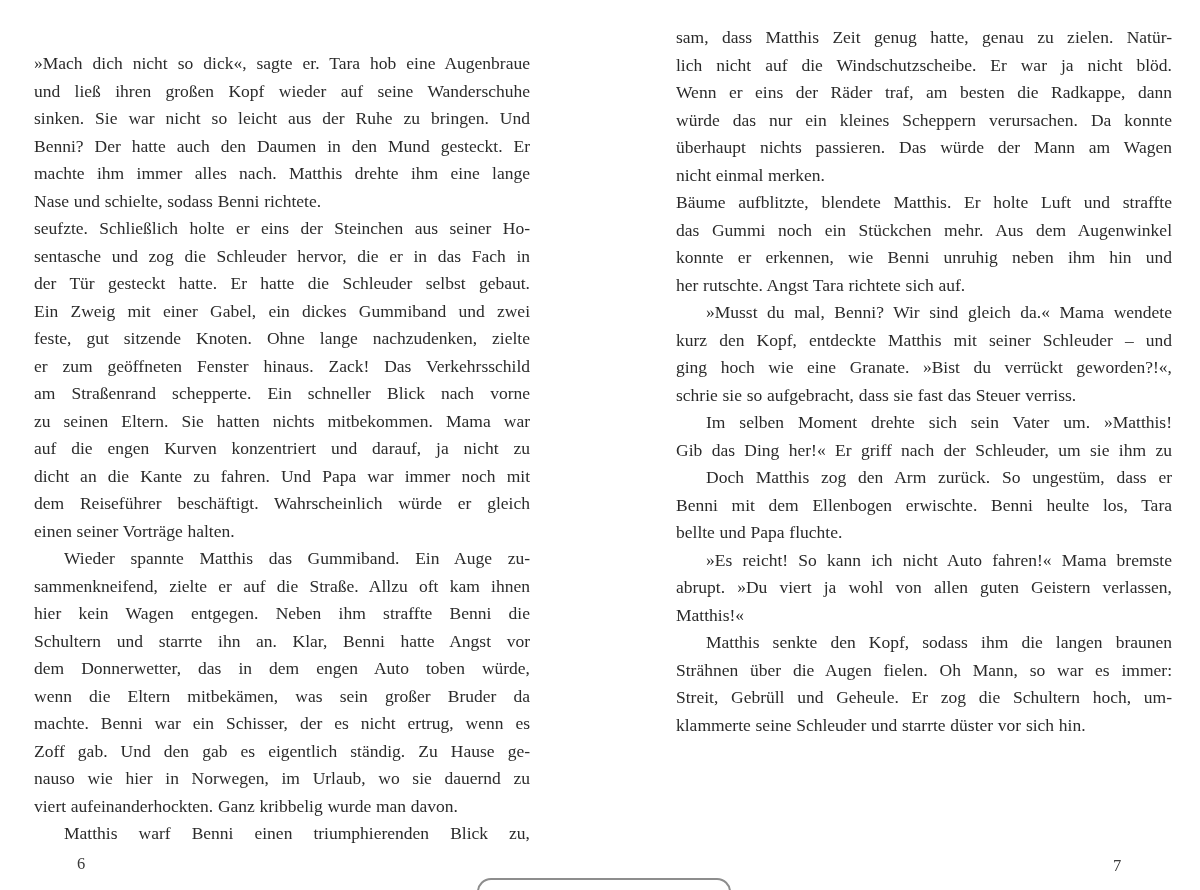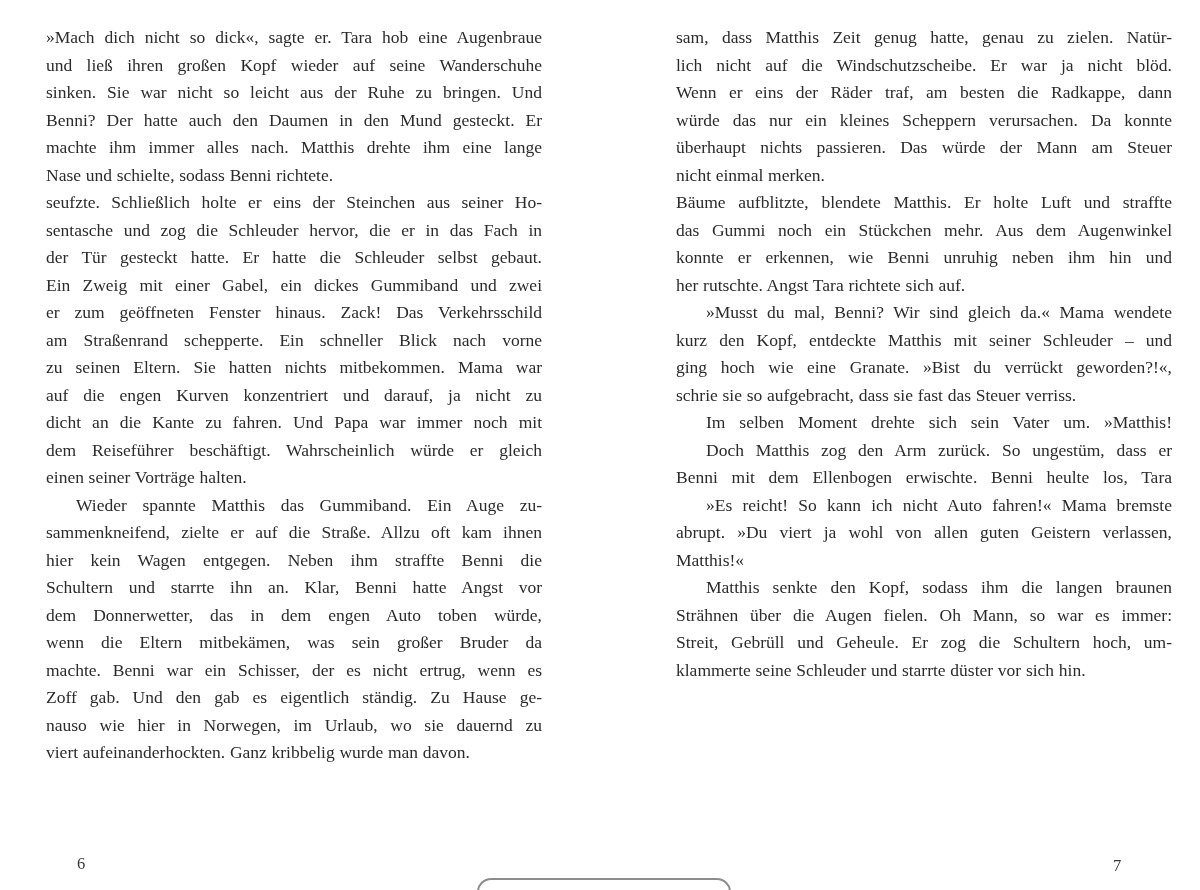--- a/index.html
+++ b/index.html
@@ -12,21 +12,21 @@
     height: 890px;
     position: relative;
     overflow: hidden;
     font-family: "Liberation Serif", serif;
   }
   .page-column {
     position: absolute;
     top: 24px;
     width: 496px;
   }
-  #left-column  { left: 46px; }
+  #left-column  { left: 34px; margin-top: 26px; }
   #right-column { left: 676px; }
   .line {
     font-size: 17.5px;
     line-height: 27.5px;
     height: 27.5px;
     overflow: hidden;
     color: #2b2b2b;
     text-align: justify;
     text-align-last: justify;
     word-spacing: 0.02em;
@@ -59,57 +59,61 @@
     <div class="line">»Mach dich nicht so dick«, sagte er. Tara hob eine Augenbraue</div>
     <div class="line">und ließ ihren großen Kopf wieder auf seine Wanderschuhe</div>
     <div class="line">sinken. Sie war nicht so leicht aus der Ruhe zu bringen. Und</div>
     <div class="line">Benni? Der hatte auch den Daumen in den Mund gesteckt. Er</div>
     <div class="line">machte ihm immer alles nach. Matthis drehte ihm eine lange</div>
     <div class="line end">Nase und schielte, sodass Benni richtete.</div>
     <div class="line">seufzte. Schließlich holte er eins der Steinchen aus seiner Ho-</div>
     <div class="line">sentasche und zog die Schleuder hervor, die er in das Fach in</div>
     <div class="line">der Tür gesteckt hatte. Er hatte die Schleuder selbst gebaut.</div>
     <div class="line">Ein Zweig mit einer Gabel, ein dickes Gummiband und zwei</div>
+    <div class="line">feste, gut sitzende Knoten. Ohne lange nachzudenken, zielte</div>
     <div class="line">er zum geöffneten Fenster hinaus. Zack! Das Verkehrsschild</div>
     <div class="line">am Straßenrand schepperte. Ein schneller Blick nach vorne</div>
     <div class="line">zu seinen Eltern. Sie hatten nichts mitbekommen. Mama war</div>
     <div class="line">auf die engen Kurven konzentriert und darauf, ja nicht zu</div>
     <div class="line">dicht an die Kante zu fahren. Und Papa war immer noch mit</div>
     <div class="line">dem Reiseführer beschäftigt. Wahrscheinlich würde er gleich</div>
     <div class="line end">einen seiner Vorträge halten.</div>
     <div class="line indent">Wieder spannte Matthis das Gummiband. Ein Auge zu-</div>
     <div class="line">sammenkneifend, zielte er auf die Straße. Allzu oft kam ihnen</div>
     <div class="line">hier kein Wagen entgegen. Neben ihm straffte Benni die</div>
     <div class="line">Schultern und starrte ihn an. Klar, Benni hatte Angst vor</div>
     <div class="line">dem Donnerwetter, das in dem engen Auto toben würde,</div>
     <div class="line">wenn die Eltern mitbekämen, was sein großer Bruder da</div>
     <div class="line">machte. Benni war ein Schisser, der es nicht ertrug, wenn es</div>
     <div class="line">Zoff gab. Und den gab es eigentlich ständig. Zu Hause ge-</div>
     <div class="line">nauso wie hier in Norwegen, im Urlaub, wo sie dauernd zu</div>
     <div class="line end">viert aufeinanderhockten. Ganz kribbelig wurde man davon.</div>
+    <div class="line indent">Matthis warf Benni einen triumphierenden Blick zu,</div>
   </div>
 
 <div id="right-column" class="page-column">
     <div class="line">sam, dass Matthis Zeit genug hatte, genau zu zielen. Natür-</div>
     <div class="line">lich nicht auf die Windschutzscheibe. Er war ja nicht blöd.</div>
     <div class="line">Wenn er eins der Räder traf, am besten die Radkappe, dann</div>
     <div class="line">würde das nur ein kleines Scheppern verursachen. Da konnte</div>
-    <div class="line">überhaupt nichts passieren. Das würde der Mann am Steuer</div>
+    <div class="line">überhaupt nichts passieren. Das würde der Mann am Wagen</div>
     <div class="line end">nicht einmal merken.</div>
     <div class="line">Bäume aufblitzte, blendete Matthis. Er holte Luft und straffte</div>
     <div class="line">das Gummi noch ein Stückchen mehr. Aus dem Augenwinkel</div>
     <div class="line">konnte er erkennen, wie Benni unruhig neben ihm hin und</div>
     <div class="line end">her rutschte. Angst Tara richtete sich auf.</div>
     <div class="line indent">»Musst du mal, Benni? Wir sind gleich da.« Mama wendete</div>
     <div class="line">kurz den Kopf, entdeckte Matthis mit seiner Schleuder – und</div>
     <div class="line">ging hoch wie eine Granate. »Bist du verrückt geworden?!«,</div>
     <div class="line end">schrie sie so aufgebracht, dass sie fast das Steuer verriss.</div>
     <div class="line indent">Im selben Moment drehte sich sein Vater um. »Matthis!</div>
+    <div class="line">Gib das Ding her!« Er griff nach der Schleuder, um sie ihm zu</div>
     <div class="line indent">Doch Matthis zog den Arm zurück. So ungestüm, dass er</div>
     <div class="line">Benni mit dem Ellenbogen erwischte. Benni heulte los, Tara</div>
+    <div class="line end">bellte und Papa fluchte.</div>
     <div class="line indent">»Es reicht! So kann ich nicht Auto fahren!« Mama bremste</div>
     <div class="line">abrupt. »Du viert ja wohl von allen guten Geistern verlassen,</div>
     <div class="line end">Matthis!«</div>
     <div class="line indent">Matthis senkte den Kopf, sodass ihm die langen braunen</div>
     <div class="line">Strähnen über die Augen fielen. Oh Mann, so war es immer:</div>
     <div class="line">Streit, Gebrüll und Geheule. Er zog die Schultern hoch, um-</div>
     <div class="line end">klammerte seine Schleuder und starrte düster vor sich hin.</div>
   </div>
 
 <div id="pagenum-left" class="pagenum">6</div>

